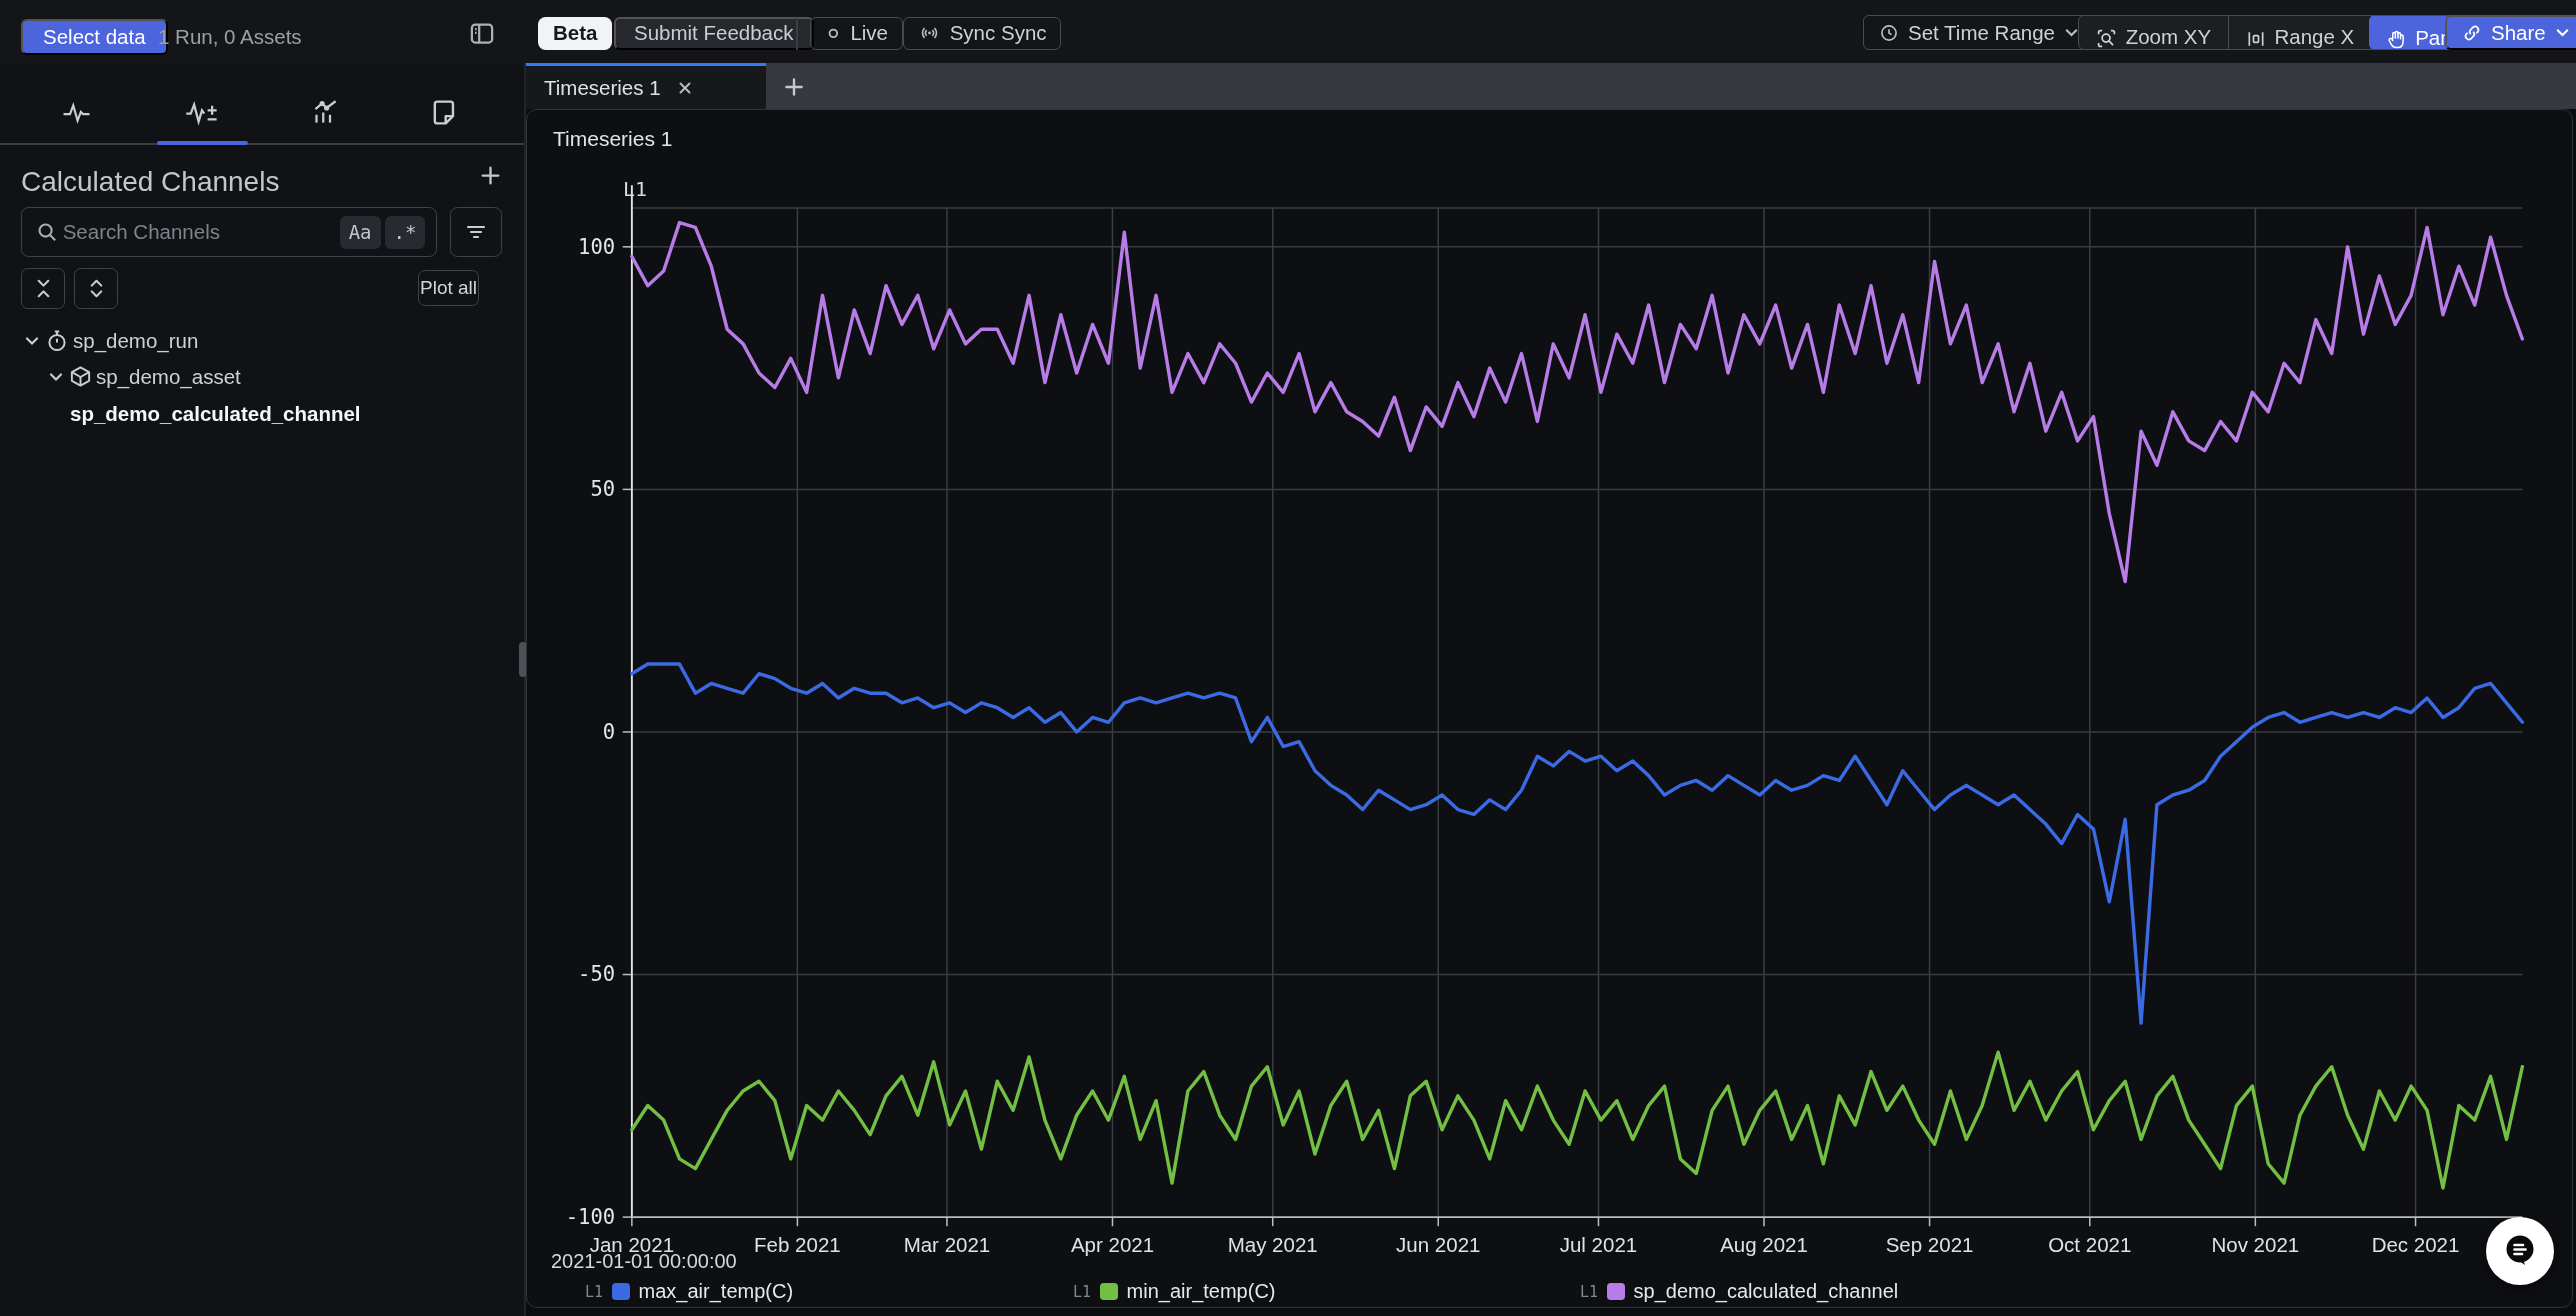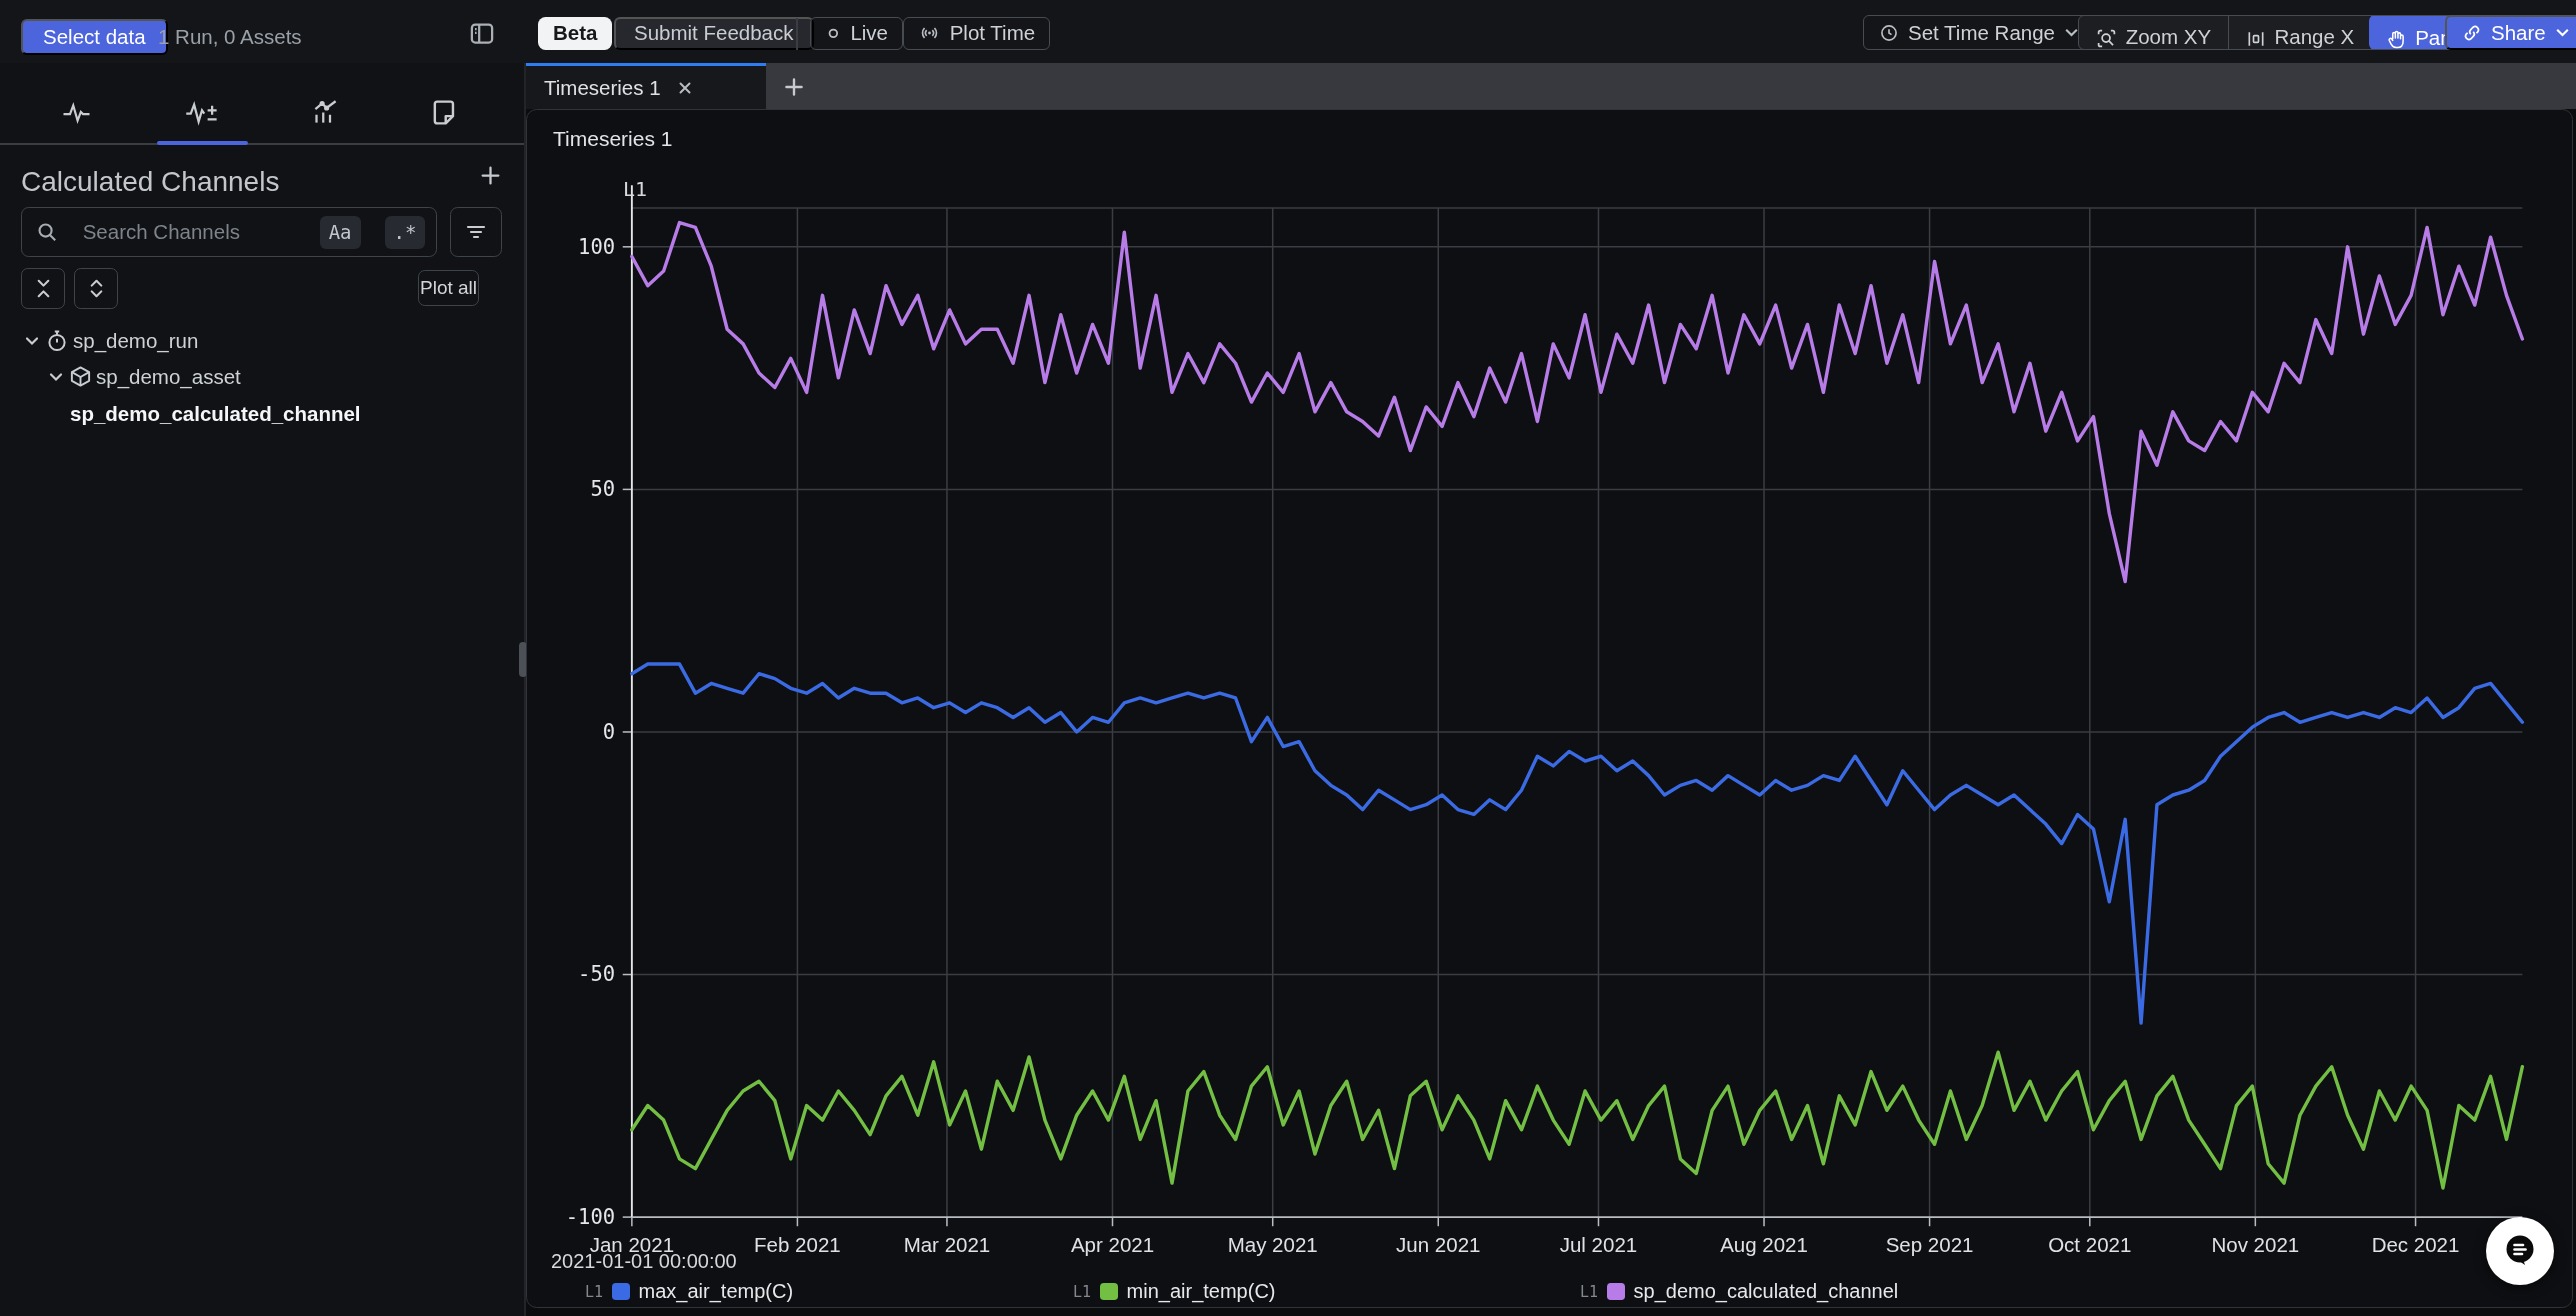--- a/index.html
+++ b/index.html
@@ -44,21 +44,21 @@
   .tab-add{left:257px;top:10.6px;color:var(--icon);cursor:pointer}
   
   .sidebar{left:0;top:63px;width:524px;height:1253px;background:var(--sidebar)}
   .side-tabs{left:0;top:23px;width:524px;height:53px}
   .side-tab{position:absolute;top:0;width:61px;height:53px;display:flex;align-items:center;justify-content:center;color:#c9cdd2;cursor:pointer}
   .tabs-underline{left:0;top:80px;width:524px;height:1.5px;background:#3a3d42}
   .tabs-active{left:157px;top:78px;width:91px;height:3.8px;background:var(--accent);border-radius:2.3px}
   .side-header{left:21px;top:103px;font-size:28px;color:#c3c7cc;font-weight:500}
   .side-add{left:477px;top:99px;color:var(--icon);cursor:pointer}
   .search{left:21px;top:144px;width:416px;height:50px;border:1.5px solid #3f434a;border-radius:7.6px;
-          display:flex;align-items:center;padding:0 10.6px 0 13.7px;gap:24px}
+          display:flex;align-items:center;padding:0 10.6px 0 13.7px;gap:4px}
   .search input{flex:1;background:transparent;border:none;outline:none;color:#e8eaec;
           font-size:20.5px;font-family:var(--ui);min-width:0}
   .search input::placeholder{color:#7e848b}
   .mini-btn{height:33px;padding:8px 9px;background:#272a30;border-radius:6px;color:#c3c7cc;
           font-size:19px;display:flex;align-items:center;cursor:pointer;font-family:var(--mono)}
   .filter-btn{left:450px;top:144px;width:52px;height:50px;border:1.5px solid #3f434a;border-radius:7.6px;
           display:flex;align-items:center;justify-content:center;color:#c9cdd2;cursor:pointer}
   .sq-btn{width:44px;height:41px;border:1.5px solid #3f434a;border-radius:6.8px;display:flex;
           align-items:center;justify-content:center;color:#c9cdd2;cursor:pointer}
   .collapse-btn{left:21px;top:205px}
@@ -125,21 +125,21 @@
     </button>
 
     <button class="btn btn-outline sync abs">
       <span>
         <svg width="23" height="20" viewBox="0 0 24 24" fill="none" stroke="#b9bec4" stroke-width="2">
           <circle cx="12" cy="12" r="1.7" fill="#b9bec4" stroke="none"></circle>
           <path d="M8.6 8.6a5 5 0 0 0 0 6.8M15.4 8.6a5 5 0 0 1 0 6.8"></path>
           <path d="M6 6a8.8 8.8 0 0 0 0 12M18 6a8.8 8.8 0 0 1 0 12"></path>
         </svg>
       </span>
-      <span>Plot Time</span>
+      <span>Sync Sync</span>
     </button>
 
     <button class="btn btn-outline set-range abs">
       <span>
         <svg width="20" height="20" viewBox="0 0 24 24" fill="none" stroke="#b9bec4" stroke-width="2">
           <circle cx="12" cy="12" r="8.5"></circle>
             <path d="M12 7.5V12l3 2"></path>
         </svg>
       </span>
       <span>Set Time Range</span>

